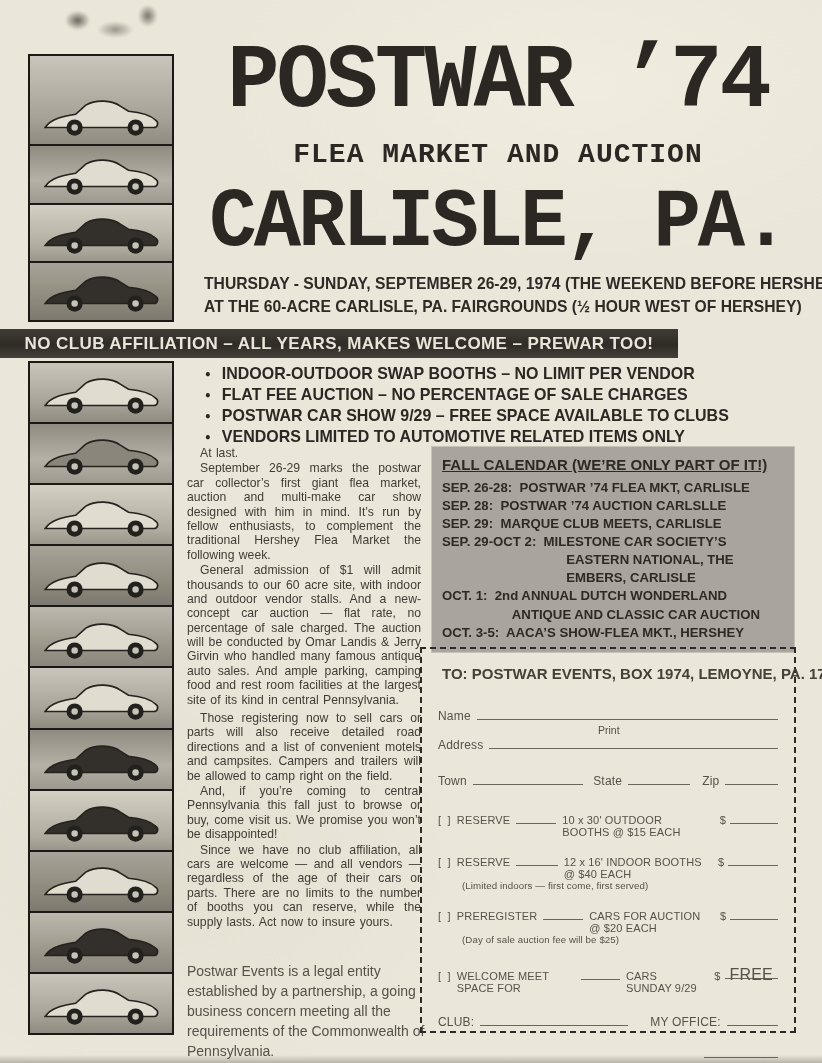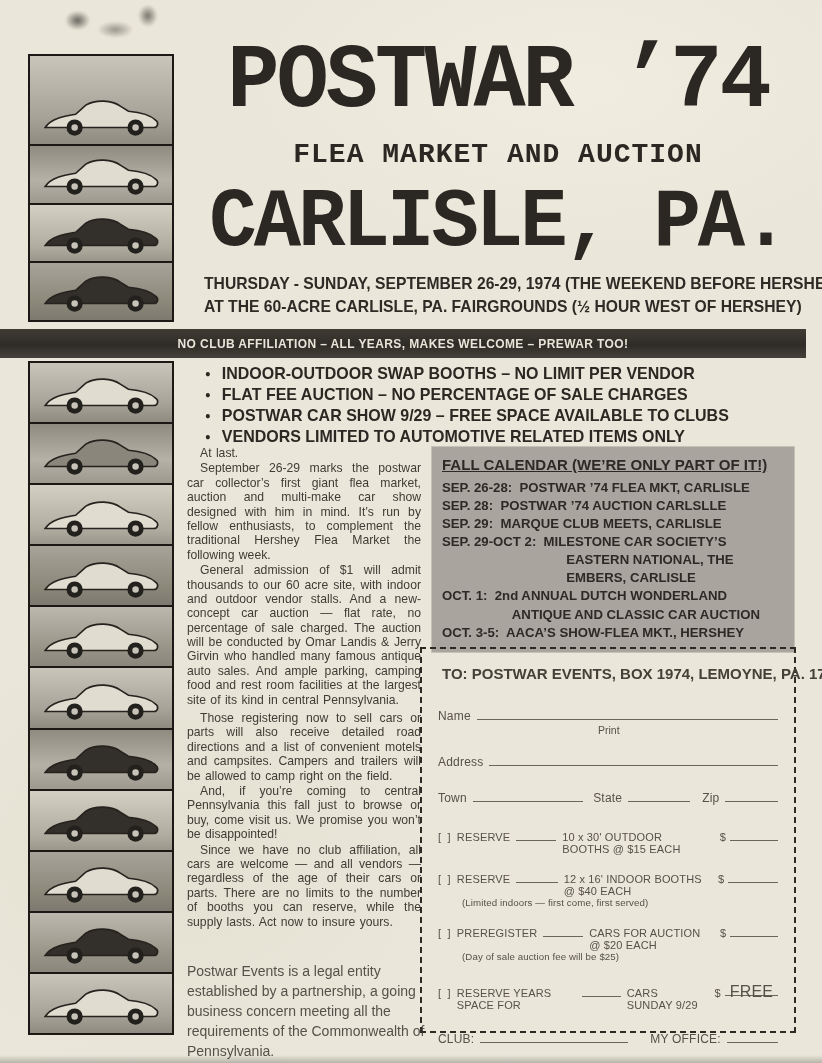--- a/index.html
+++ b/index.html
@@ -40,24 +40,24 @@
   .title-block { position:absolute; left:176px; top:40px; width:644px; text-align:center;font-family:Liberation Mono, monospace; }
   .title-main { font-size:87px; font-weight:bold; letter-spacing:-3px; line-height:.98;
                 transform:scaleY(1.04); color:#2b2823; white-space:nowrap; }
   .title-sub  { font-size:28px; font-weight:bold; letter-spacing:1px; margin-top:14px; white-space:nowrap; }
   .title-city { font-size:79px; font-weight:bold; letter-spacing:-3px; margin-top:8px;
                 transform:scaleY(1.05); white-space:nowrap; }
   .dates { position:absolute; left:204px; top:272px; width:618px; font-weight:bold;
            font-size:16.5px; line-height:1.42; color:#2e2b26; }
   .dates div { white-space:nowrap; transform:scaleX(.95); transform-origin:left; }
 
-  .banner { position:absolute; left:0; top:329px; width:806px; height:29px;
+  .banner { position:absolute; left:0; top:329px; width:678px; height:29px;
             background:linear-gradient(#403c35,#2f2c27 55%, #454039); color:#e9e5d8;
             display:flex; align-items:center; justify-content:center;
-            font-weight:bold; font-size:12px; letter-spacing:.4px; white-space:nowrap; }
+            font-weight:bold; font-size:17px; letter-spacing:.4px; white-space:nowrap; }
 
   .bullets { position:absolute; left:203px; top:364px; list-style:none; }
   .bullets li { font-weight:bold; font-size:17px; line-height:1.23; color:#2b2823;
                 white-space:nowrap; transform:scaleX(.94); transform-origin:left;
                 display:flex; align-items:center; }
   .bullets li::before { content:"●"; font-size:10px; margin:0 12px 0 2px; }
 
   
   .left-col { position:absolute; left:187px; top:446px; width:234px;
               font-size:12.2px; line-height:1.18; text-align:justify; color:#403c36; }
@@ -79,21 +79,21 @@
 
   
   .form-box { position:absolute; left:420px; top:647px; width:376px; height:386px;
               border:2px dashed #2c2a25; padding:8px 16px 6px 16px; color:#56514a; }
   .to-line { font-weight:bold; font-size:15px; color:#454139; margin:8px 0 0 4px; white-space:nowrap; }
   .frow { display:flex; align-items:baseline; font-size:12px; letter-spacing:.2px; }
   .bl { display:inline-block; border-bottom:1px solid #6b665c; height:13px; }
   .grow { flex:1; }
   .name-row { margin-top:25px; }
   .print-label { font-size:10.5px; margin:1px 0 0 160px; }
-  .addr-row { margin-top:17px; }
+  .addr-row { }
   .town-row { margin-top:20px; }
   .lbl { margin-right:6px; white-space:nowrap; }
   .rrow { margin-top:0; font-size:11px; letter-spacing:.15px; }
   .r1 { margin-top:23px; } .r2 { margin-top:15px; } .r3 { margin-top:16px; } .r4 { margin-top:21px; }
   .rnote { font-size:9.7px; margin:0 0 0 24px; letter-spacing:.1px; }
   .box-glyph { margin-right:6px; white-space:pre; }
   .blank-s { width:52px; margin:0 6px; }
   .blank-m { width:60px; margin:0 6px; }
   .amt { width:72px; margin-left:4px; text-align:center; font-size:16px; }
   .dollar { margin-left:10px; }
@@ -340,21 +340,21 @@
       <span class="bl blank-m"></span>
       <span>CARS FOR AUCTION @ $20 EACH</span>
       <span class="grow"></span>
       <span class="dollar">$</span>
       <span class="bl amt"></span>
     </div>
     <div class="rnote">(Day of sale auction fee will be $25)</div>
 
     <div class="frow rrow r4">
       <span class="box-glyph">[  ]</span>
-      <span>RESERVE YEARS SPACE FOR</span>
+      <span>WELCOME MEET SPACE FOR</span>
       <span class="bl blank-s"></span>
       <span>CARS SUNDAY 9/29</span>
       <span class="grow"></span>
       <span class="dollar">$</span>
       <span class="bl amt">FREE</span>
     </div>
 
     <div class="frow club-row">
       <span class="lbl">CLUB:</span>
       <span class="bl" style="width:148px;"></span>

